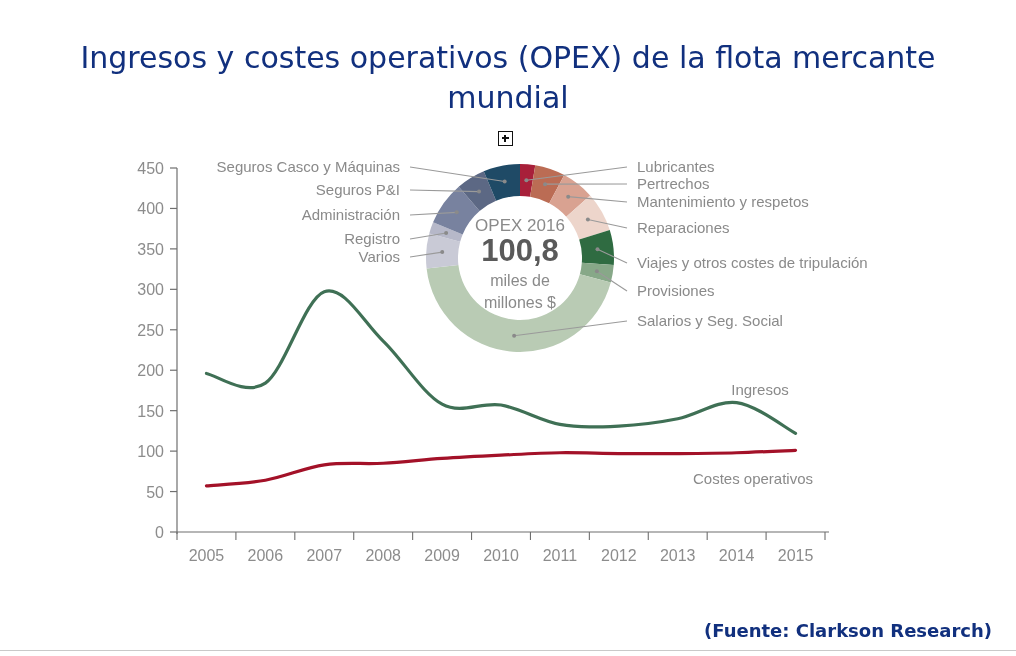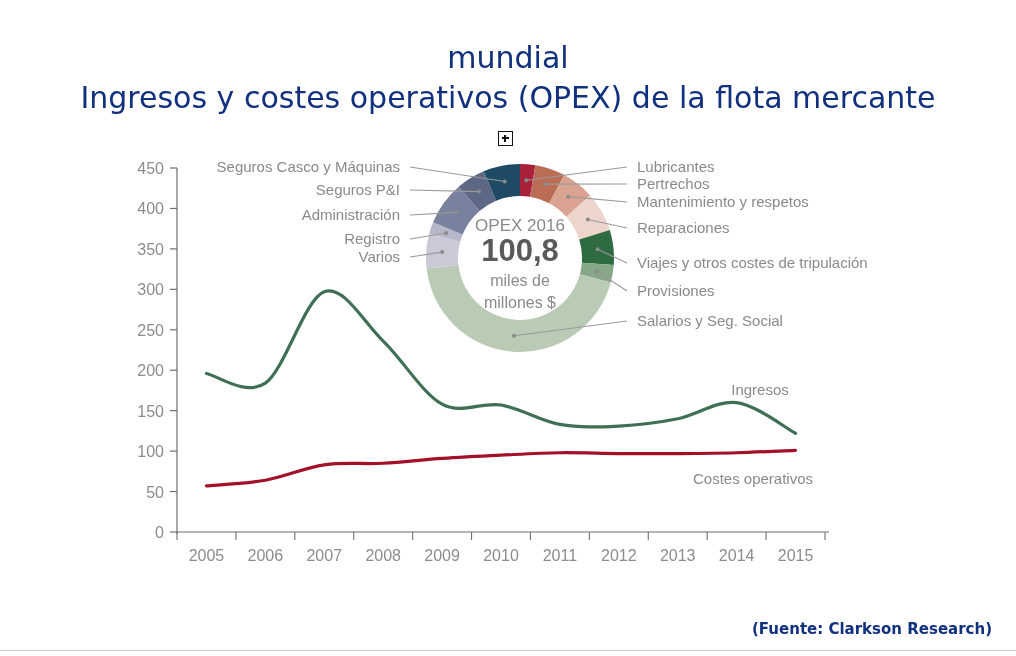--- a/index.html
+++ b/index.html
@@ -45,32 +45,32 @@
     font-size:15px;fill:#8a8a8a;
   }
   .donut-center-top{font-family:"Liberation Sans",sans-serif;font-size:17px;fill:#8a8a8a;}
   .donut-center-big{font-family:"Liberation Sans",sans-serif;font-size:31px;font-weight:bold;fill:#5a5a5a;}
   .donut-center-sub{font-family:"Liberation Sans",sans-serif;font-size:16px;fill:#8a8a8a;}
 
   
   #source-note{
     position:absolute;right:24px;top:620px;
     font-family:"DejaVu Sans", sans-serif;
-    font-size:15px;color:#11307e;font-weight:bold;
+    font-size:18px;color:#11307e;font-weight:bold;
   }
   #bottom-rule{
     position:absolute;left:0;top:650px;width:1016px;height:1px;background:#c9c9c9;
   }
 </style>
 </head>
 <body>
 
 <div id="title-block">
+  <span class="ttl">Ingresos y costes operativos (OPEX) de la flota mercante</span>
   <span class="ttl">mundial</span>
-  <span class="ttl">Ingresos y costes operativos (OPEX) de la flota mercante</span>
 </div>
 
 <div id="plus-icon"></div>
 
 <div id="chart-area">
   <svg width="1016" height="600" viewBox="0 0 1016 600" xmlns="http://www.w3.org/2000/svg">
     <g id="y-axis-group">
         <line x1="177" y1="168" x2="177" y2="534" stroke="#6f6f6f" stroke-width="1.2"></line>
         <line x1="170" y1="532" x2="177" y2="532" stroke="#6f6f6f" stroke-width="1.2"></line>
         <text x="164" y="538" class="axis-label" text-anchor="end">0</text>

